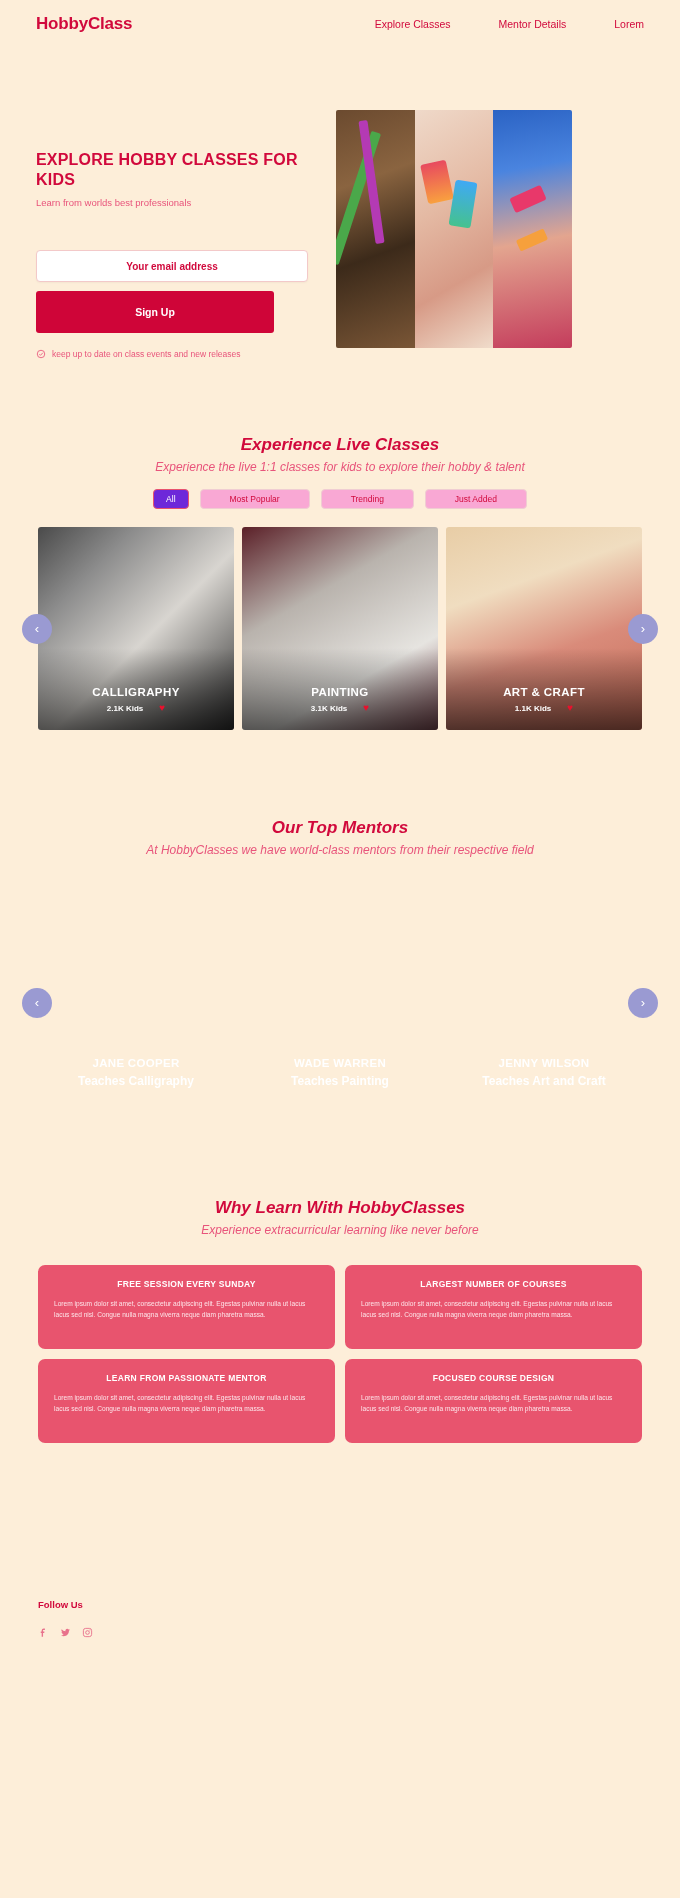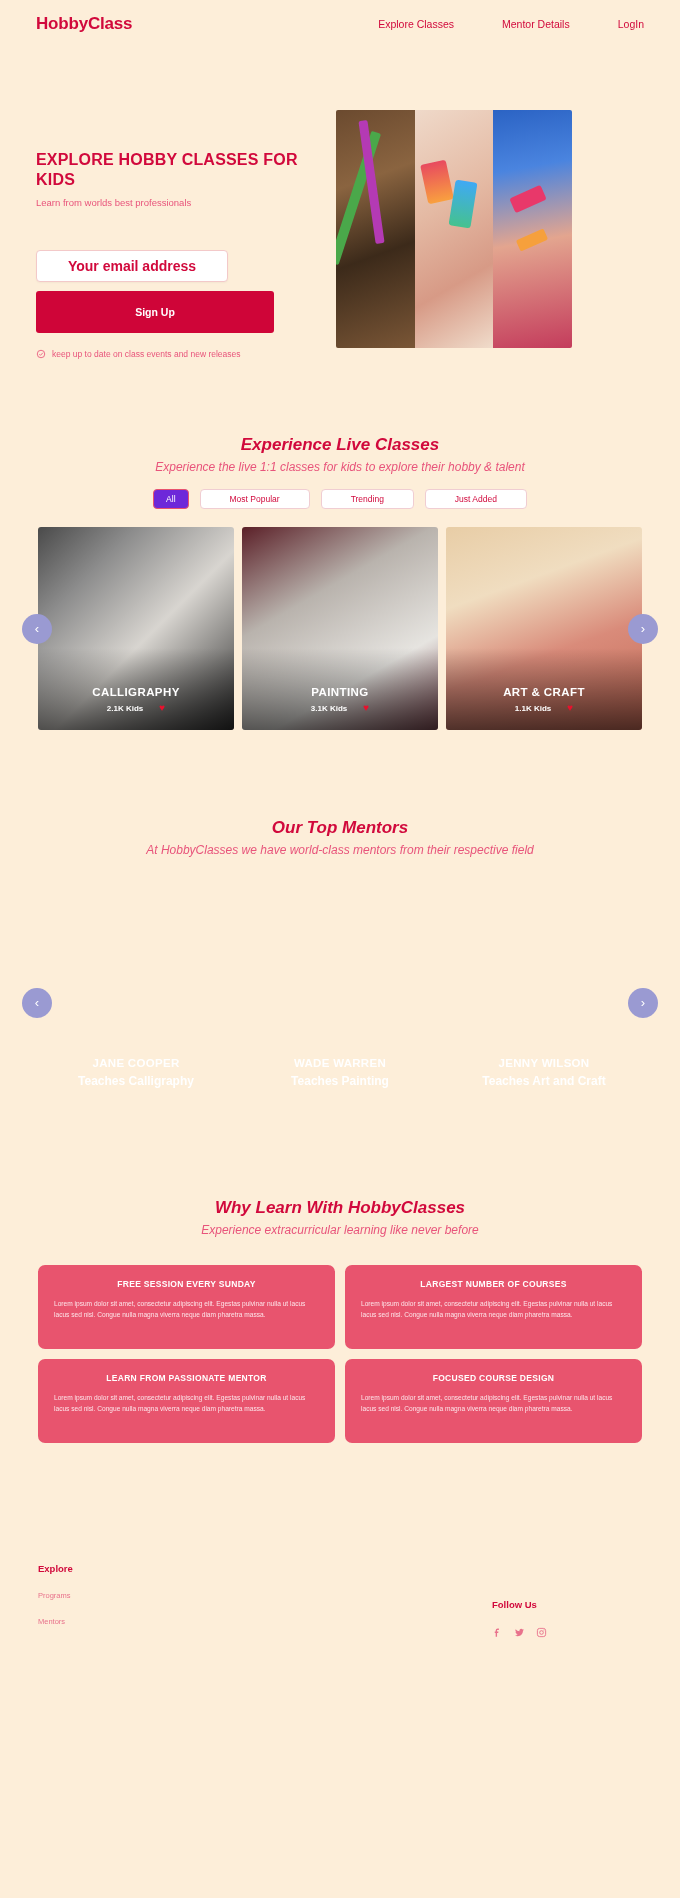--- a/index.html
+++ b/index.html
@@ -17,24 +17,24 @@
   .logo { font-size:17px; font-weight:bold; color:#d1093c; letter-spacing:-0.2px; }
   .nav { margin-left:auto; display:flex; align-items:center; gap:48px; }
   .nav-item { font-size:10.5px; color:#d1093c; font-weight:500; cursor:pointer; white-space:nowrap; }
 
   
   .hero { display:flex; padding:62px 36px 0 36px; gap:20px; }
   .hero-left { width:280px; padding-top:40px; }
   .hero-title { font-size:16px; font-weight:bold; color:#d1093c; letter-spacing:0.2px; line-height:1.25; }
   .hero-sub { font-size:9.5px; color:#e8547b; margin-top:7px; font-weight:500; }
   .email-input {
-    margin-top:42px; width:192px; height:32px; background:#fff;
+    margin-top:42px; width:272px; height:32px; background:#fff;
     border:1px solid #f3c9c9; border-radius:4px;
     display:flex; align-items:center; justify-content:center;
-    font-size:14px; font-weight:bold; color:#d1093c;
+    font-size:10px; font-weight:bold; color:#d1093c;
     box-shadow:0 1px 2px rgba(0,0,0,0.04); cursor:text;
   }
   .signup-btn {
     margin-top:9px; width:238px; height:42px; background:#cf0538; border:none;
     border-radius:3px; color:#fff; font-size:10.5px; font-weight:bold;
     display:flex; align-items:center; justify-content:center; cursor:pointer;
     font-family:"Liberation Sans", sans-serif;
   }
   .note { margin-top:16px; display:flex; align-items:center; gap:6px; font-size:8.5px; color:#e8547b; }
   .note svg { display:block; }
@@ -50,21 +50,21 @@
   .s3::before { content:""; position:absolute; top:34%; left:22%; width:34px; height:16px; background:#e8386a; border-radius:3px; transform:rotate(-24deg); }
   .s3::after { content:""; position:absolute; top:52%; left:30%; width:30px; height:12px; background:#f6a03c; border-radius:2px; transform:rotate(-24deg); }
 
   
   .sec-head { text-align:center;font-style:italic; }
   .sec-title { font-size:17px; font-weight:bold; color:#d1093c; }
   .sec-sub { font-size:12px; color:#e8547b; margin-top:5px; font-weight:500; }
 
   
   .chips { display:flex; justify-content:center; gap:11px; margin-top:15px; }
-  .chip { height:20px; padding:0 29px; border-radius:4px; background:#ffffff; border:1px solid #f0cdd2;
+  .chip { height:20px; padding:0 29px; border-radius:4px; background:#f9a8d4; border:1px solid #f0cdd2;
           font-size:8.5px; color:#d1093c; display:flex; align-items:center; cursor:pointer; font-weight:500; }
   .chip.active { background:#6d28d9; border-color:#e8526e; color:#fff; padding:0 12px; }
 
   
   .carousel { position:relative; margin-top:18px; padding:0 38px; }
   .cards { display:flex; gap:8px; }
   .card { flex:1; height:203px; border-radius:3px; overflow:hidden; position:relative; cursor:pointer; }
   .card .ph { position:absolute; inset:0; }
   .ph-calli { background:linear-gradient(135deg,#4a4a4a 0%,#8d8d8d 25%,#d8d5d0 55%,#2e2e2e 100%); }
   .ph-paint { background:linear-gradient(150deg,#5b2028 0%,#b9b3ad 35%,#e6e4e0 70%,#7d4a52 100%); }
@@ -107,21 +107,21 @@
   .socials svg { cursor:pointer; display:block; }
 </style>
 </head>
 <body>
 
 <div class="header">
   <div class="logo">HobbyClass</div>
   <div class="nav">
     <div class="nav-item">Explore Classes</div>
     <div class="nav-item">Mentor Details</div>
-    <div class="nav-item">LogIn</div>
+    <div class="nav-item">Lorem</div>
   </div>
 </div>
 
 <div class="hero">
   <div class="hero-left">
     <div class="hero-title">EXPLORE HOBBY CLASSES FOR KIDS</div>
     <div class="hero-sub">Learn from worlds best professionals</div>
     <div class="email-input">Your email address</div>
     <button class="signup-btn">Sign Up</button>
     <div class="note">
@@ -258,25 +258,20 @@
       <div class="feat-body">Lorem ipsum dolor sit amet, consectetur adipiscing elit. Egestas pulvinar nulla ut lacus lacus sed nisl. Congue nulla magna viverra neque diam pharetra massa.</div>
     </div>
     <div class="feat">
       <div class="feat-title">FOCUSED COURSE DESIGN</div>
       <div class="feat-body">Lorem ipsum dolor sit amet, consectetur adipiscing elit. Egestas pulvinar nulla ut lacus lacus sed nisl. Congue nulla magna viverra neque diam pharetra massa.</div>
     </div>
   </div>
 </div>
 
 <div class="footer">
-  <div class="fcol">
-    <div class="fcol-title">Explore</div>
-    <div class="flink">Programs</div>
-    <div class="flink">Mentors</div>
-  </div>
   <div class="fcol c3">
     <div class="fcol-title">Follow Us</div>
     <div class="socials">
       <span>
         <svg width="11" height="11" viewBox="0 0 24 24" fill="#e8728c">
           <path d="M15 3h-2.5A4.5 4.5 0 0 0 8 7.5V10H6v3h2v8h3v-8h2.6l.4-3H11V7.6c0-.8.3-1.1 1.1-1.1H15V3z"></path>
         </svg>
       </span>
       <span>
         <svg width="11" height="11" viewBox="0 0 24 24" fill="#e8728c">

